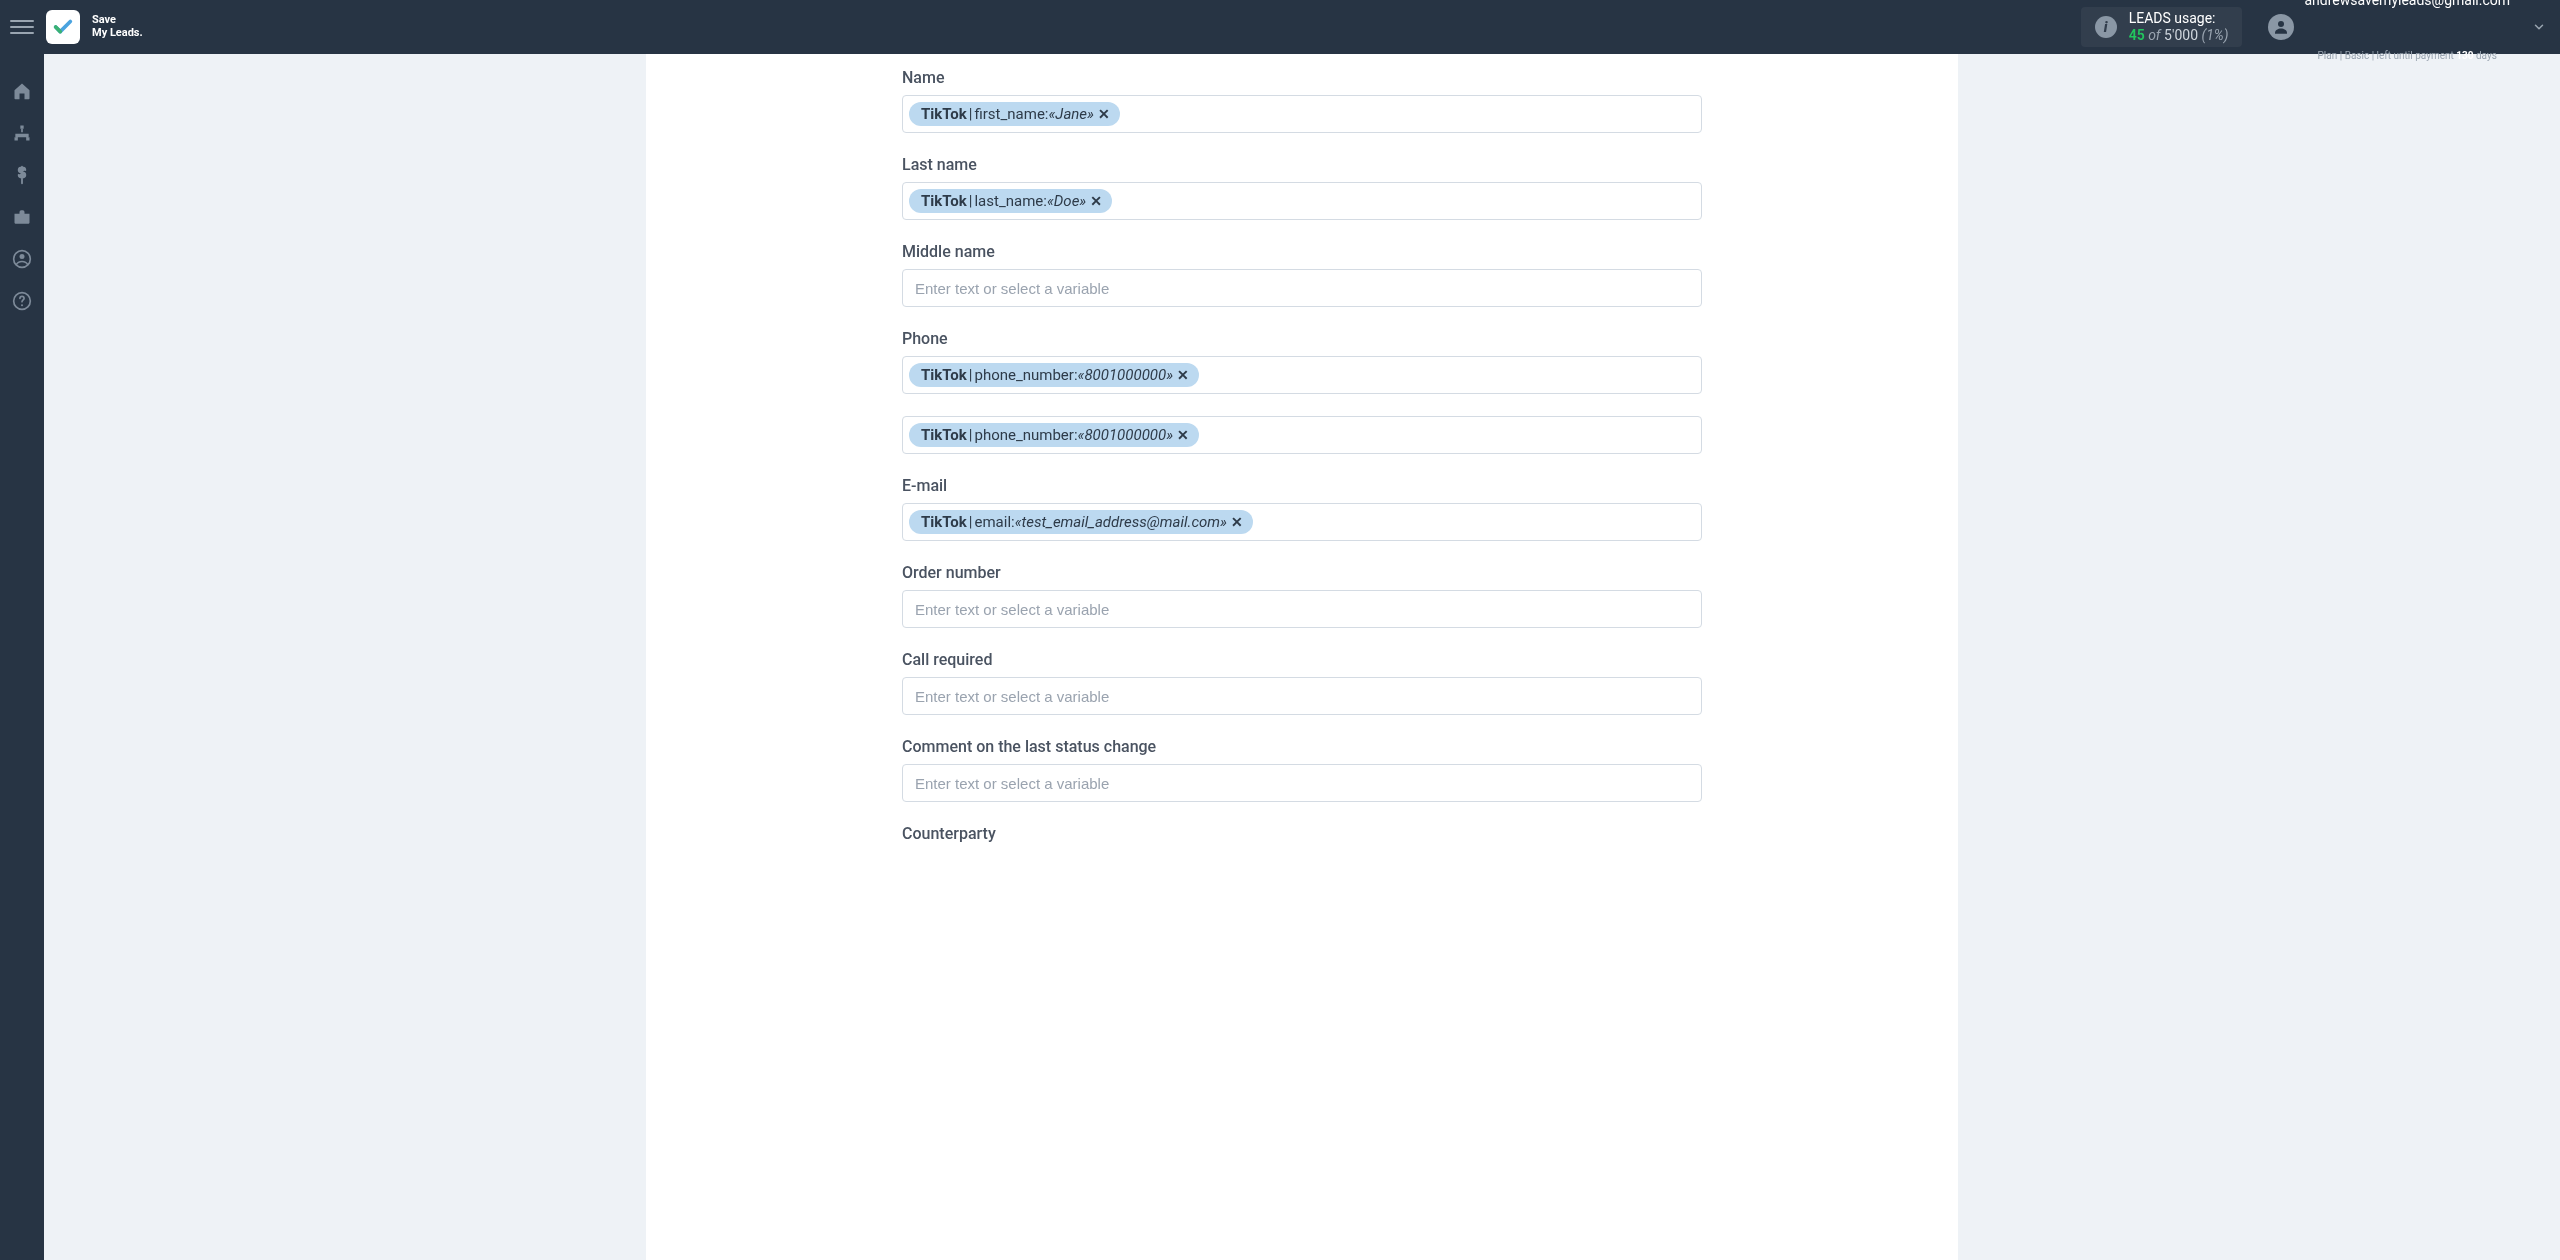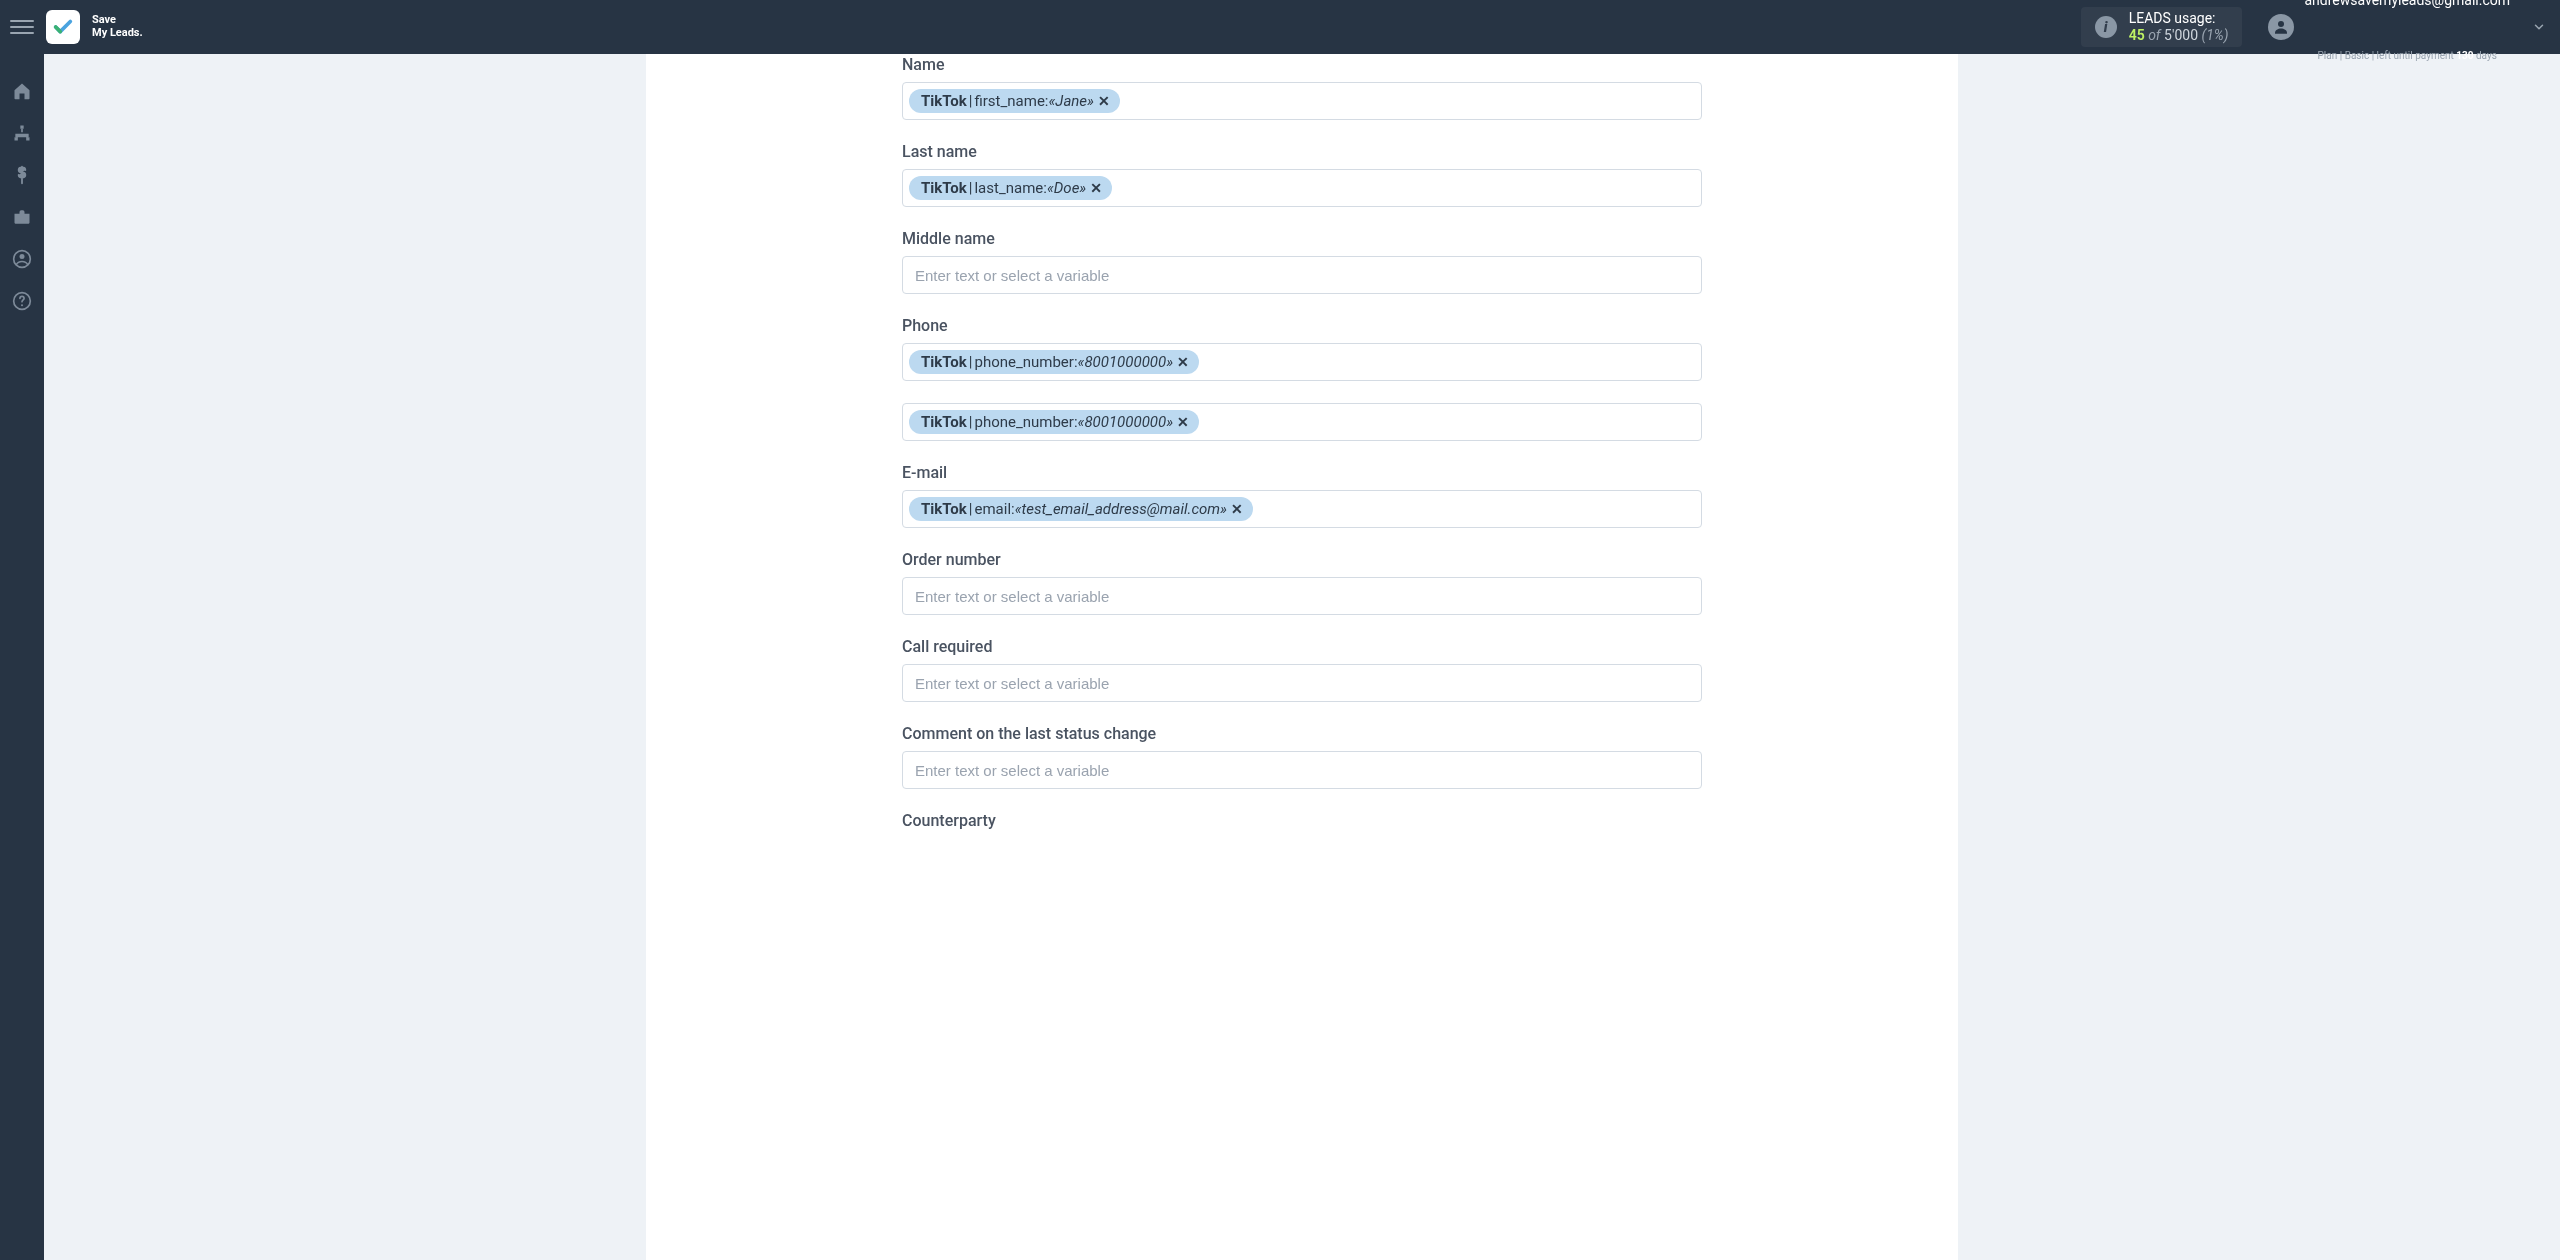--- a/index.html
+++ b/index.html
@@ -45,21 +45,21 @@
     padding: 0 14px; gap: 12px;
     font-size: 14px;
   }
   .info-circle {
     width: 22px; height: 22px; border-radius: 50%;
     background: #8a97a5; color: #323e4d;
     display: flex; align-items: center; justify-content: center;
     font-weight: 900; font-size: 14px; font-style: italic;
   }
   .usage-lines { display: flex; flex-direction: column; line-height: 1.2; }
-  .usage-count { color: #bef264; font-weight: 600; }
+  .usage-count { color: #22c55e; font-weight: 600; }
   .usage-of, .usage-pct { color: #9aa5b1; font-style: italic; }
   .usage-total { color: #cfd6dd; }
 
   .account {
     display: flex; align-items: center; gap: 10px; margin-left: 14px;
   }
   .avatar {
     width: 26px; height: 26px; border-radius: 50%;
     background: #8a97a5; display: flex; align-items: center; justify-content: center;
   }
@@ -89,21 +89,21 @@
   
   .main {
     flex: 1;
     overflow-y: auto;
   }
   .panel {
     background: #fff;
     width: 1312px;
     margin: 0 auto;
     min-height: 100%;
-    padding: 1px 256px 40px 256px; 
+    padding: 14px 256px 40px 256px; 
   }
   .field { margin-bottom: 22px; }
   .field-label {
     font-size: 16px; color: #4a5361; margin-bottom: 8px; font-weight: 500;
   }
   .field-label.partial { 
     color: #4a5361;
   }
   .input-box {
     border: 1px solid #d4dbe3;

